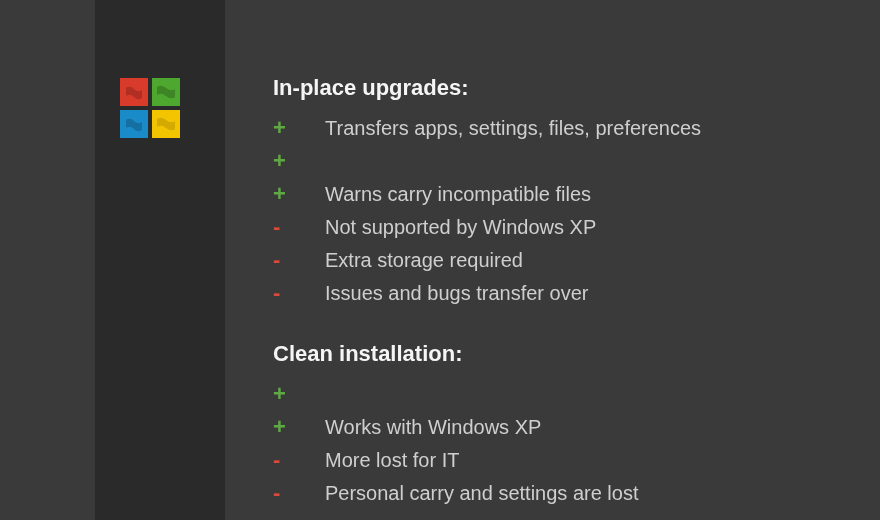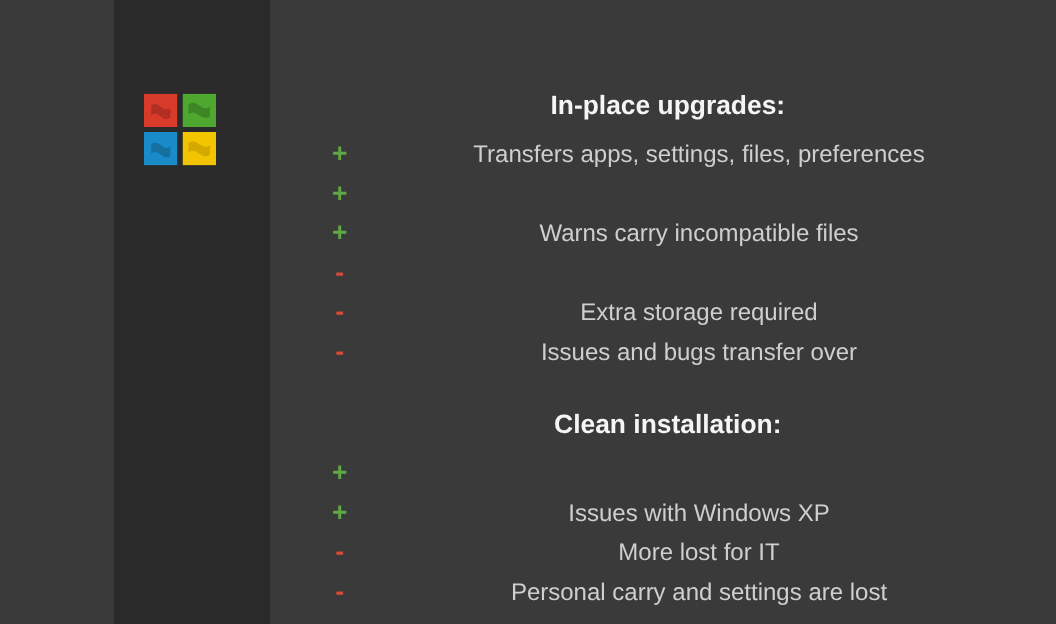--- a/index.html
+++ b/index.html
@@ -48,21 +48,20 @@
       display: block;
     }
     .main {
       flex: 1;
       background: #3a3a3a;
       padding: 75px 40px 40px 48px;
       color: #d5d5d5;
     }
     .section {
       margin-bottom: 32px;
-      text-align: center;
     }
     .section-title {
       font-weight: 700;
       font-size: 22px;
       color: #f5f5f5;
       margin-bottom: 10px;
     }
     .item {
       display: flex;
       align-items: baseline;
@@ -122,39 +121,40 @@
     </div>
     <div class="item">
       <span class="sign sign-plus">+</span>
     </div>
     <div class="item">
       <span class="sign sign-plus">+</span>
       <span class="item-text">Warns carry incompatible files</span>
     </div>
     <div class="item">
       <span class="sign sign-minus">-</span>
+      <span class="item-text">Not supported by Windows XP</span>
     </div>
     <div class="item">
       <span class="sign sign-minus">-</span>
       <span class="item-text">Extra storage required</span>
     </div>
     <div class="item">
       <span class="sign sign-minus">-</span>
       <span class="item-text">Issues and bugs transfer over</span>
     </div>
   </div>
 
   <div class="section">
     <div class="section-title">Clean installation:</div>
     <div class="item">
       <span class="sign sign-plus">+</span>
     </div>
     <div class="item">
       <span class="sign sign-plus">+</span>
-      <span class="item-text">Issues with Windows XP</span>
+      <span class="item-text">Works with Windows XP</span>
     </div>
     <div class="item">
       <span class="sign sign-minus">-</span>
       <span class="item-text">More lost for IT</span>
     </div>
     <div class="item">
       <span class="sign sign-minus">-</span>
       <span class="item-text">Personal carry and settings are lost</span>
     </div>
   </div>

